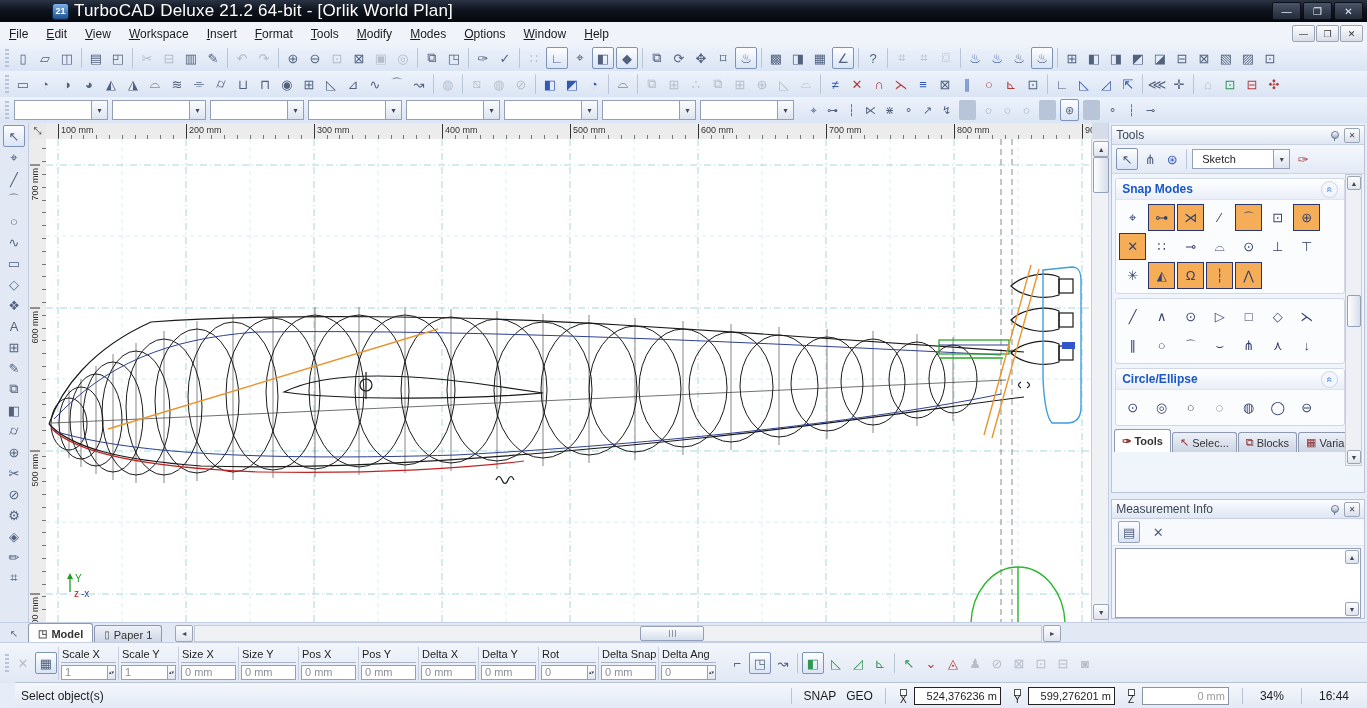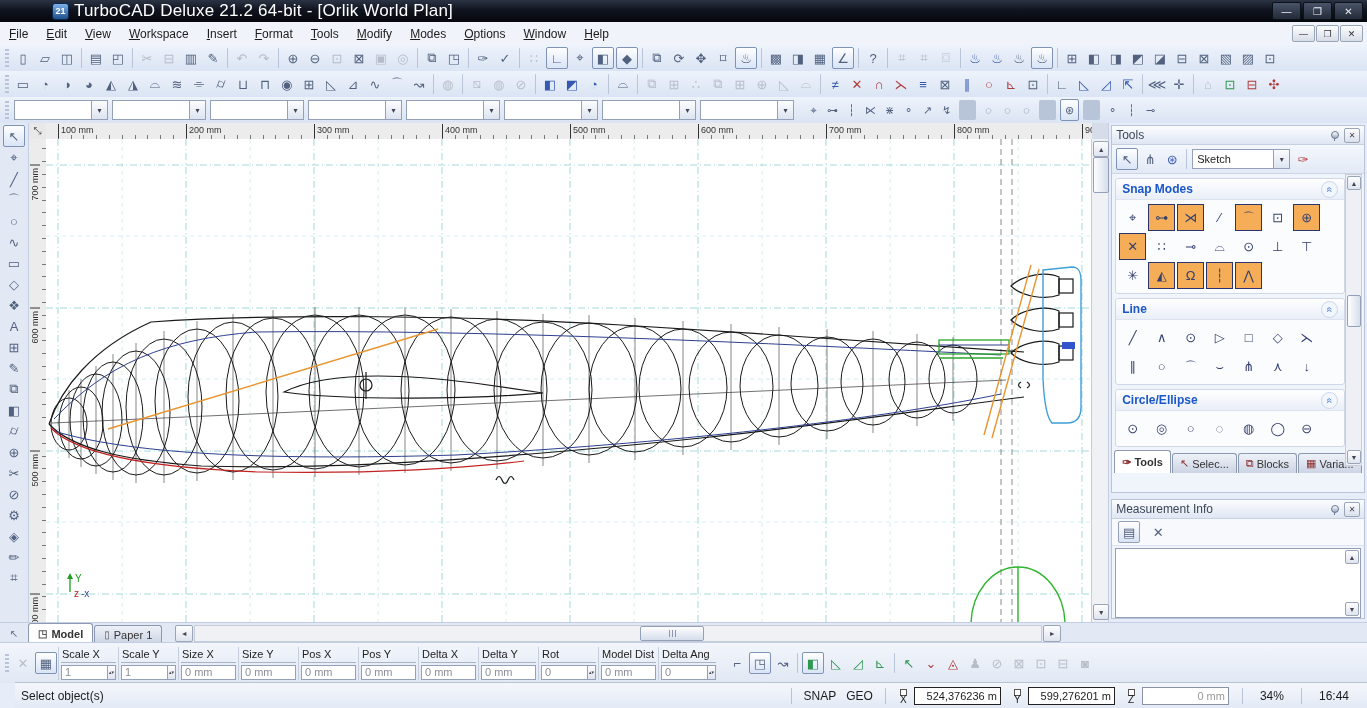--- a/index.html
+++ b/index.html
@@ -33,21 +33,21 @@
   .tb1{top:45px;height:26px;} .tb2{top:71px;height:26px;} .tb3{top:97px;height:26px;}
   .grip{width:4px;height:18px;margin:0 3px;background:repeating-linear-gradient(#b9c4d8 0 2px,transparent 2px 4px);}
   .icon{width:20px;height:20px;margin:0 1px;display:inline-flex;align-items:center;justify-content:center;
     font-size:13px;color:#51617e;border-radius:2px;flex:none;}
   .icon.dis{color:#b6bdc9;}
   .icon.on{background:linear-gradient(#fefefe,#d9e4f6);border:1px solid #7f93b4;}
   .icon.red{color:#b23a3a;} .icon.blue{color:#3558b0;} .icon.green{color:#2f9653;}
   .icon.sep{width:1px;height:20px;margin:0 3px;background:#b8c4d8;border:none;}
   .combo{height:18px;background:#fff;border:1px solid #93a0b8;margin:0 2px;
     display:flex;align-items:center;flex:none;}
-  .combo .cval{flex:1;padding:0 4px;font-size:11px;color:#222;}
+  .combo .cval{flex:1;padding:0 9px;font-size:11px;color:#222;}
   .combo .carr{width:15px;height:100%;background:linear-gradient(#fbfcfe,#dde4f0);
     border-left:1px solid #93a0b8;display:flex;align-items:center;justify-content:center;font-size:8px;color:#445;}
   
   .main{position:absolute;left:0;top:123px;width:1367px;height:499px;display:flex;}
   .lefttools{width:28px;background:#e2e9f5;border-right:1px solid #c3cee2;
     display:flex;flex-direction:column;align-items:center;padding-top:2px;}
   .lefttools .icon{margin:0 0 1px 0;}
   .canvaswrap{position:relative;width:1080px;background:#d7dde8;}
   .corner{position:absolute;left:0;top:0;width:17px;height:16px;background:#e8e8e8;
     border-right:1px solid #aaa;border-bottom:1px solid #888;font-size:10px;color:#333;
@@ -656,26 +656,20 @@
               <span class="cell act">
               <span class="ci">┆</span>
             </span>
               <span class="cell act">
               <span class="ci">⋀</span>
             </span>
             </div>
         </div>
 
         <div class="sect">
-          <div class="shead">
-            <span class="stxt">Line</span>
-            <span class="chev">
-                <i>«</i>
-              </span>
-          </div>
           <div class="sbody">
               <span class="cell">
               <span class="ci">╱</span>
             </span>
               <span class="cell">
               <span class="ci">∧</span>
             </span>
               <span class="cell">
               <span class="ci">⊙</span>
             </span>
@@ -880,21 +874,21 @@
         </span>
       </span>
         <span class="fld spin">
         <span class="flab">Rot</span>
         <span class="fval">
           <i>0</i>
           <span class="spn">▴▾</span>
         </span>
       </span>
         <span class="fld">
-        <span class="flab">Model Dist</span>
+        <span class="flab">Delta Snap</span>
         <span class="fval">
           <i>0 mm</i>
 
         </span>
       </span>
         <span class="fld spin">
         <span class="flab">Delta Ang</span>
         <span class="fval">
           <i>0</i>
           <span class="spn">▴▾</span>

